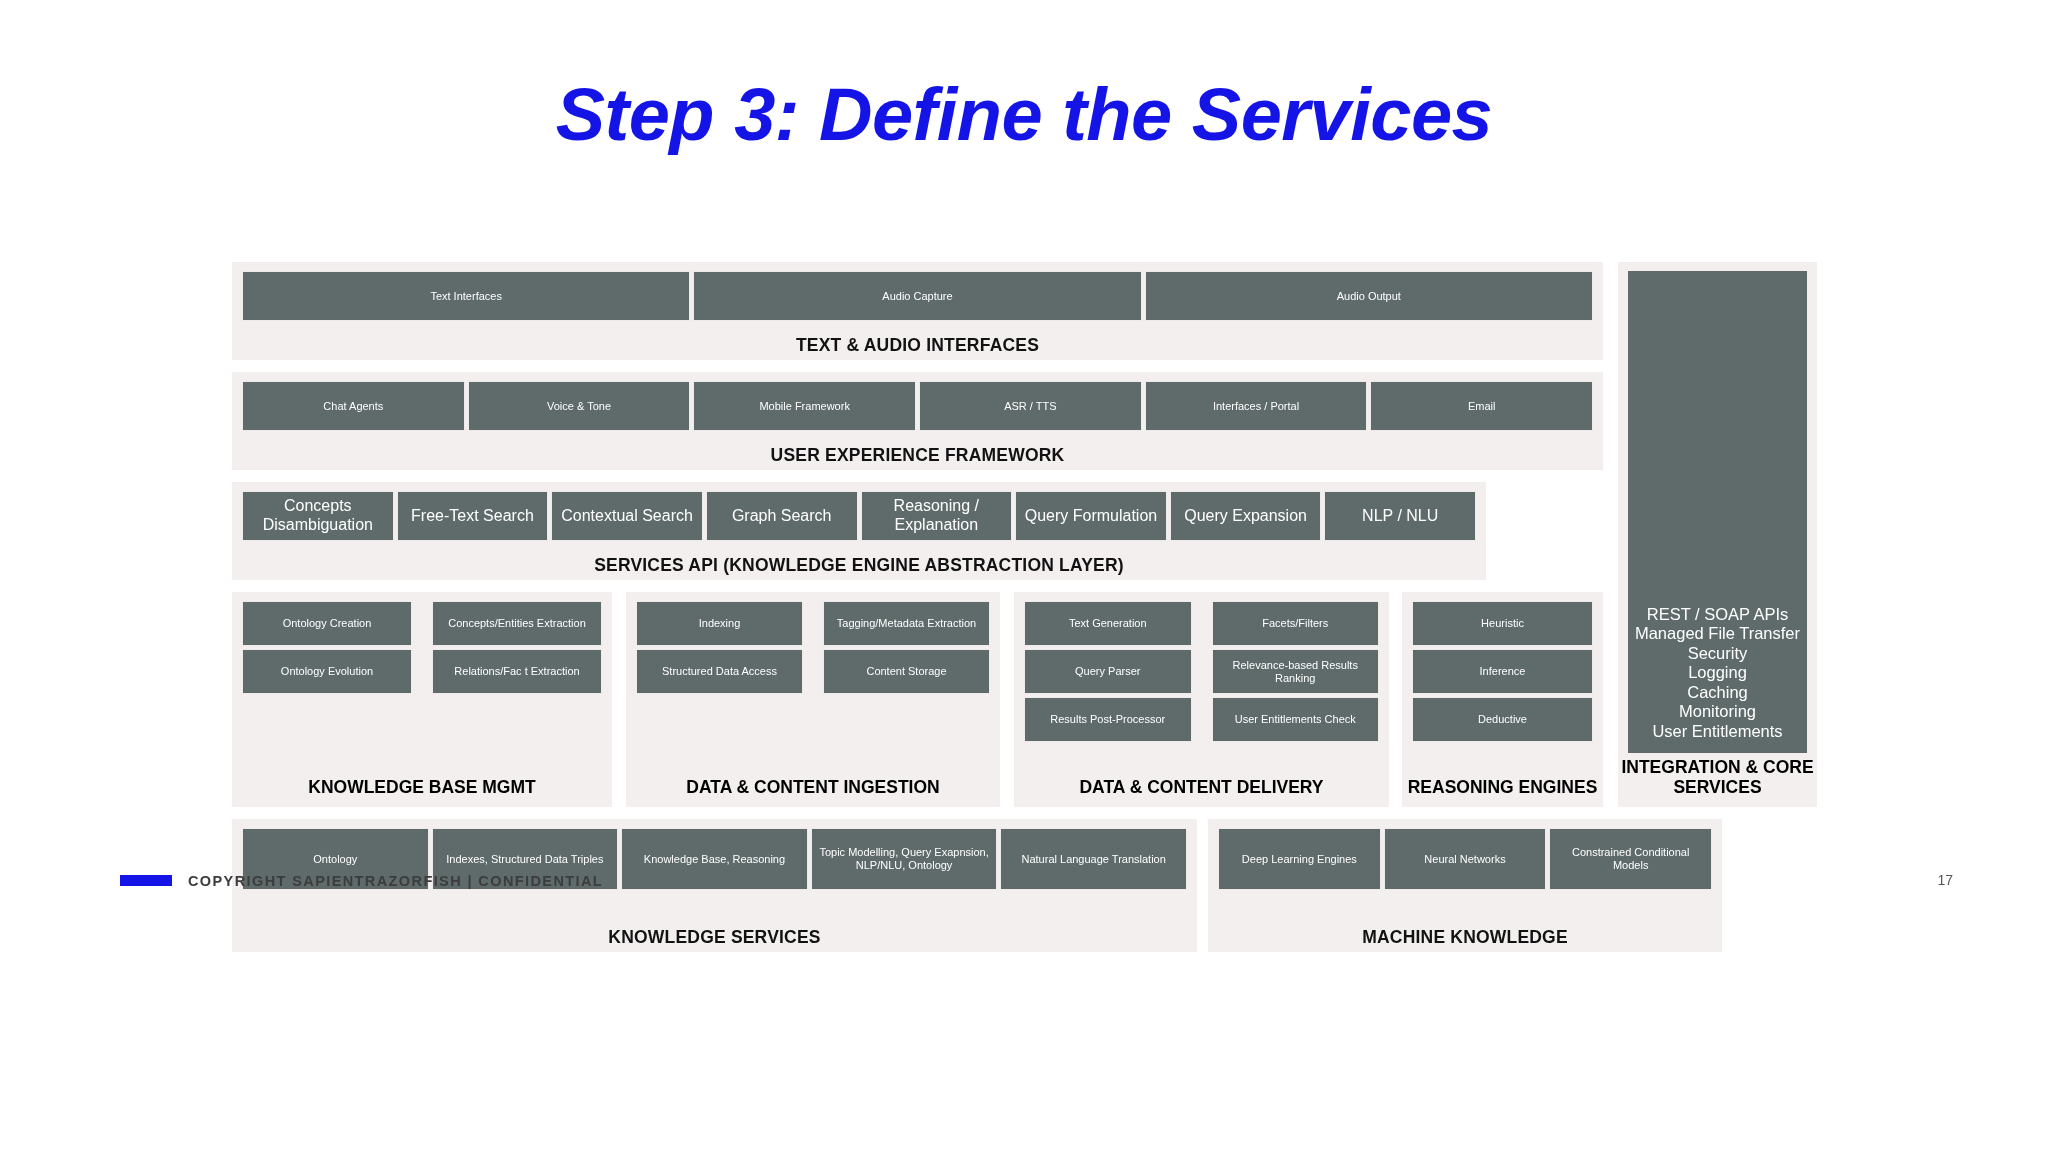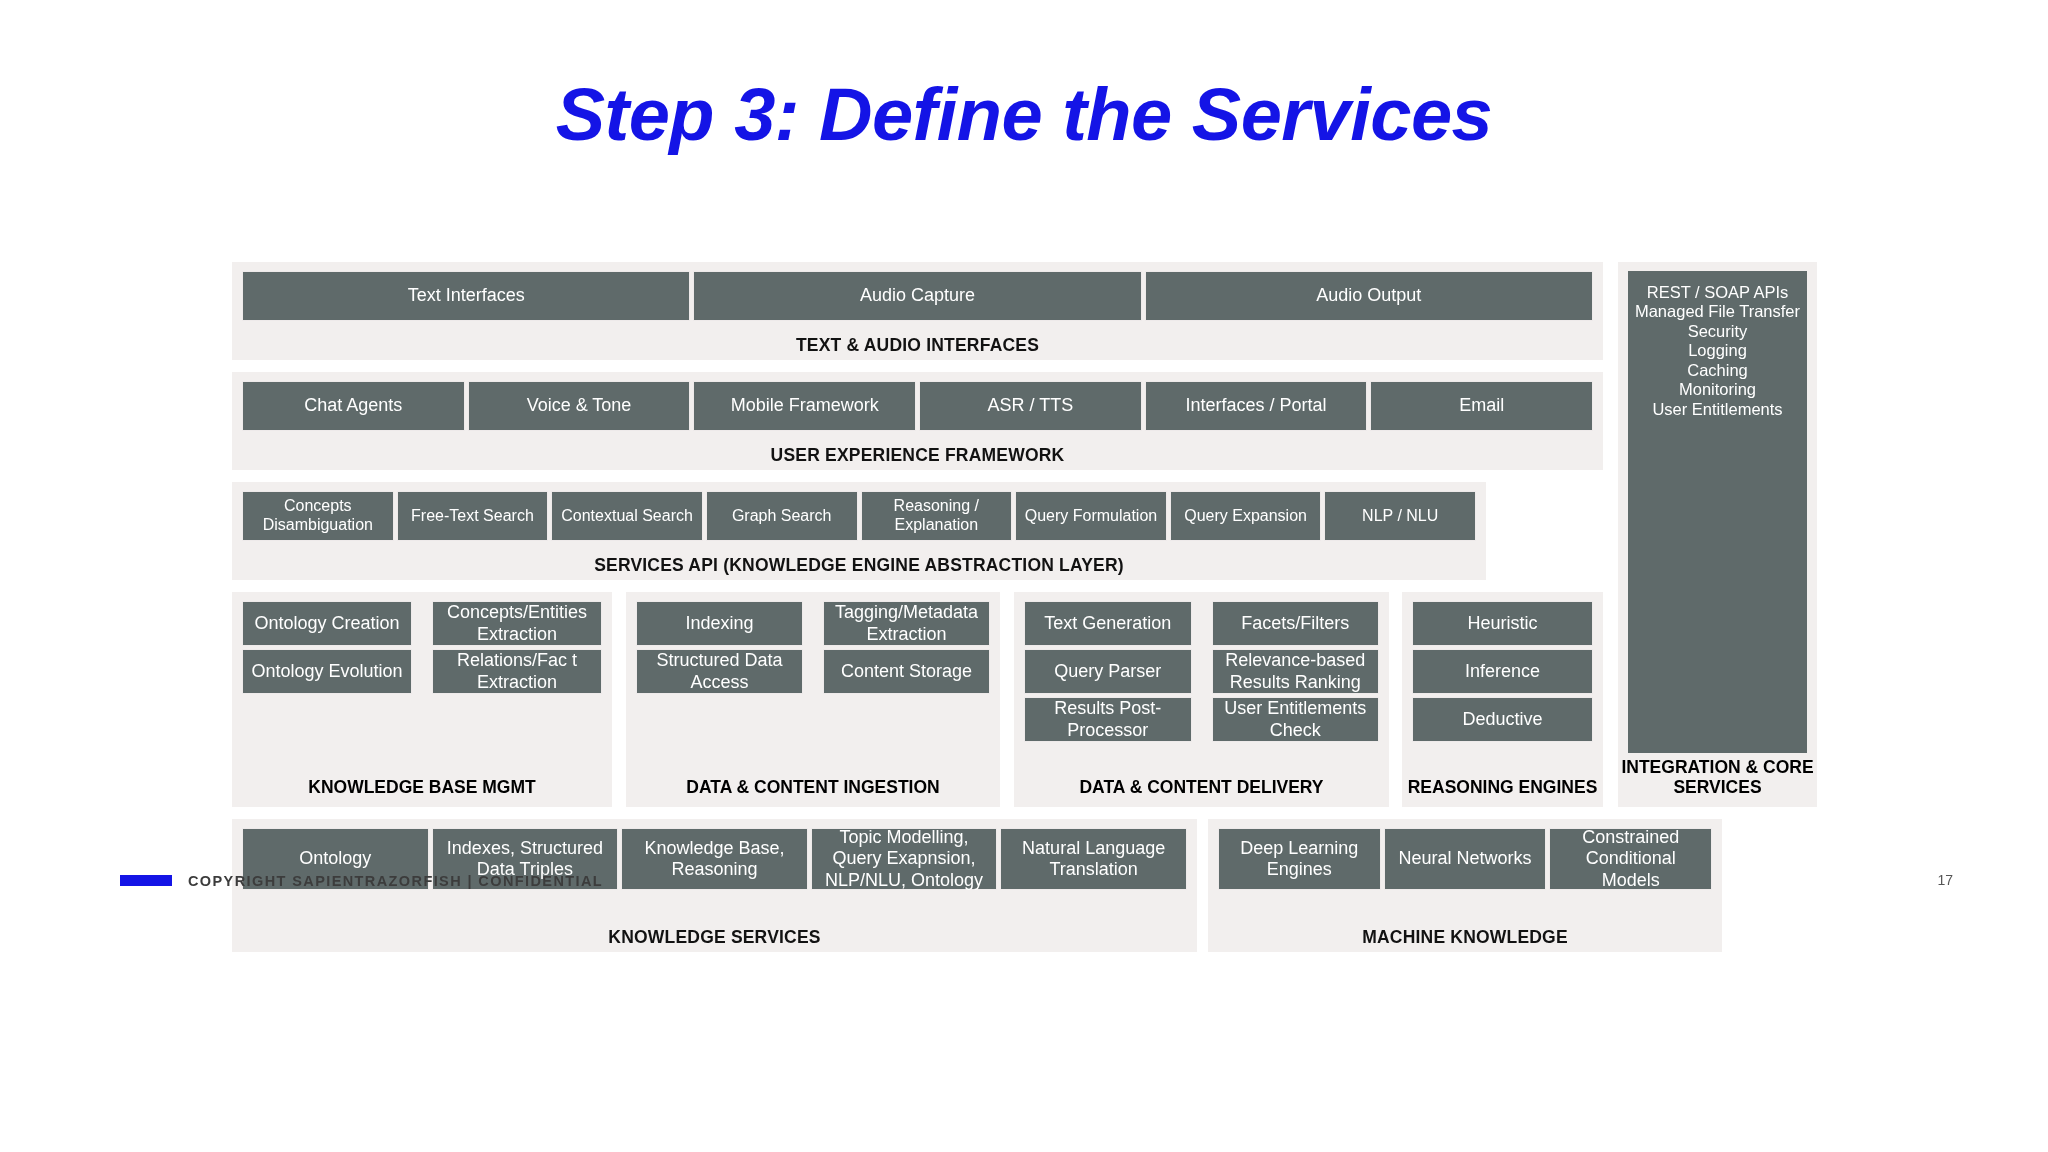--- a/index.html
+++ b/index.html
@@ -64,21 +64,21 @@
     font-weight: bold;
     color: #121212;
     letter-spacing: 0.2px;
     line-height: 1.05;
   }
 
   
   .cell {
     background: #5f6a6a;
     color: #ffffff;
-    font-size: 18px;
+    font-size: 11px;
     line-height: 1.18;
     display: flex;
     align-items: center;
     justify-content: center;
     text-align: center;
     padding: 2px 5px;
     border: 1px solid #eeeaea;
   }
 
   
@@ -138,21 +138,21 @@
     height: 545px;
     background: #f2efee;
   }
   #panel-core .core-stack {
     position: absolute;
     left: 10px; right: 10px; top: 9px;
     height: 482px;
     background: #5f6a6a;
     display: flex;
     flex-direction: column;
-    justify-content: flex-start;
+    justify-content: flex-end;
     align-items: center;
     padding: 12px 4px;
   }
   .core-item {
     color: #ffffff;
     font-size: 16.5px;
     line-height: 1.18;
     text-align: center;
     width: 100%;
   }

